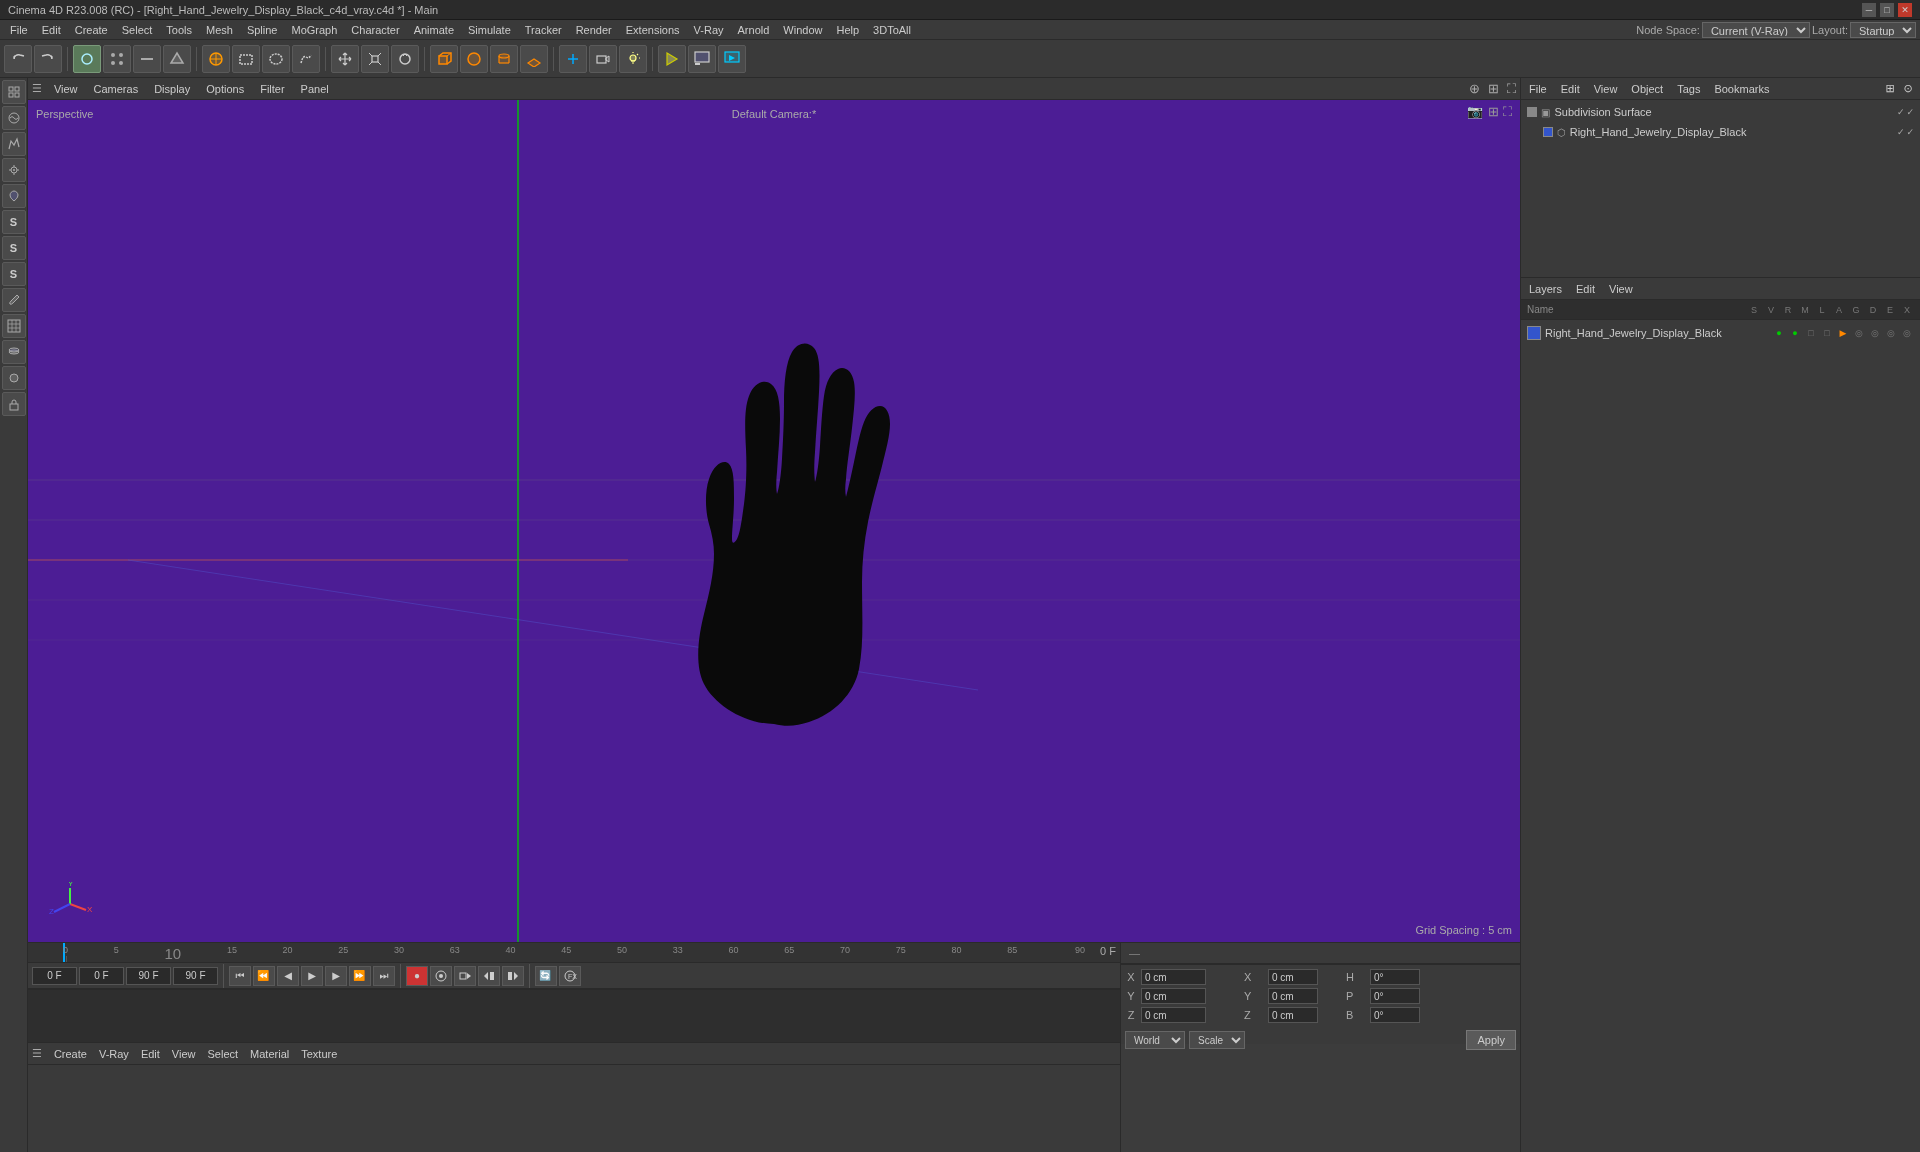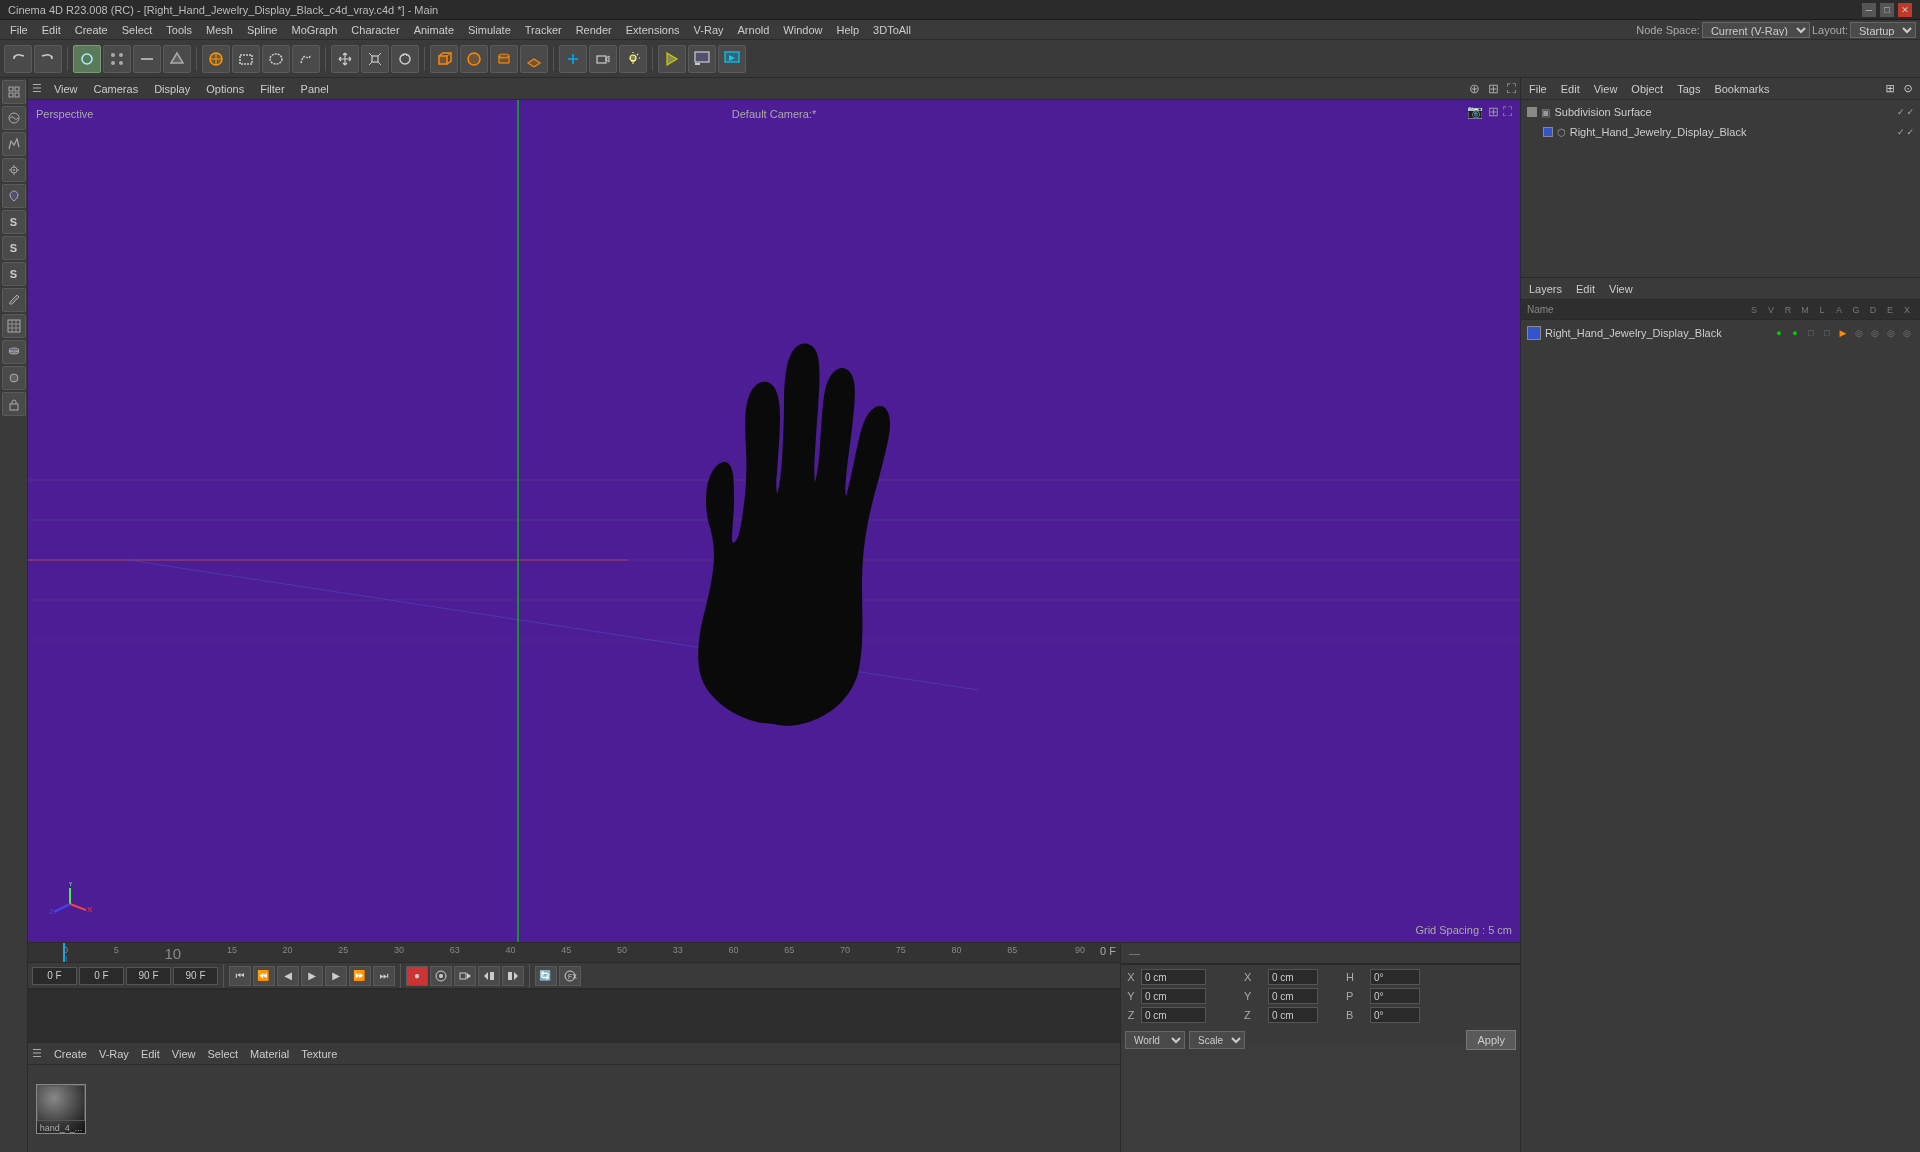--- a/index.html
+++ b/index.html
@@ -1046,26 +1046,20 @@
             <div id="material-toolbar">
               <span style="color:#aaa;cursor:pointer;margin-right:4px;">☰</span>
               <div class="mat-menu">Create</div>
               <div class="mat-menu">V-Ray</div>
               <div class="mat-menu">Edit</div>
               <div class="mat-menu">View</div>
               <div class="mat-menu">Select</div>
               <div class="mat-menu">Material</div>
               <div class="mat-menu">Texture</div>
             </div>
-            <div id="material-content">
-              <div class="material-thumb">
-                <div style="width:48px;height:38px;background:radial-gradient(circle at 35% 35%, #888, #222);border:1px solid #555;"></div>
-                <div class="material-thumb-label">hand_4_...</div>
-              </div>
-            </div>
           </div>
         </div>
 
         <div id="bottom-right">
           <div style="background:#3a3a3a; border-bottom:1px solid #2a2a2a; padding:4px 8px; display:flex; align-items:center; gap:4px;">
             <span style="color:#888;">—</span>
           </div>
           <div id="coords-bar">
 
             <div class="coords-row">

